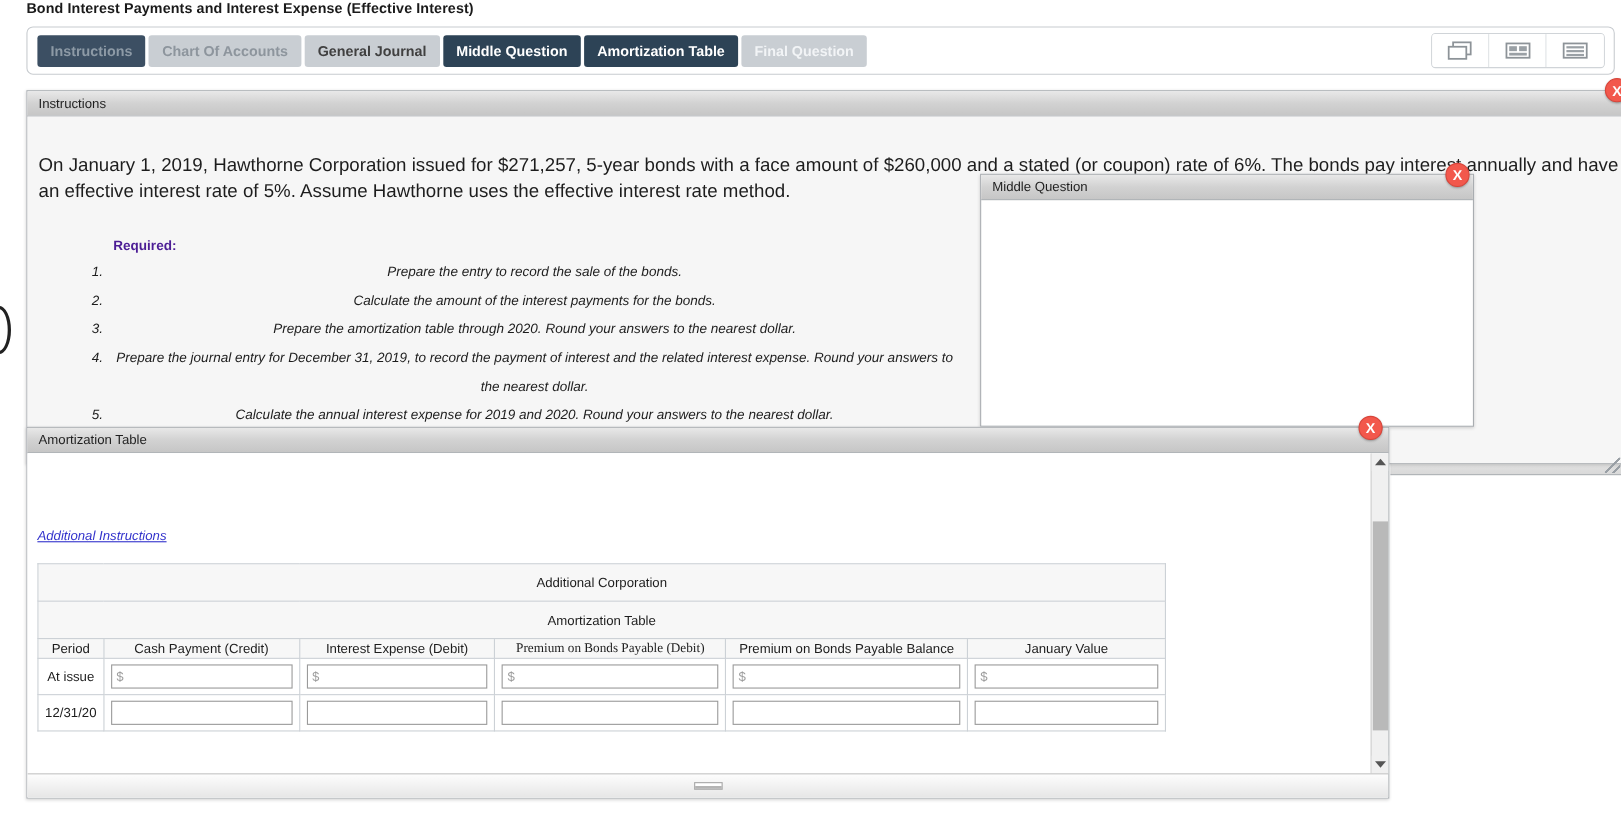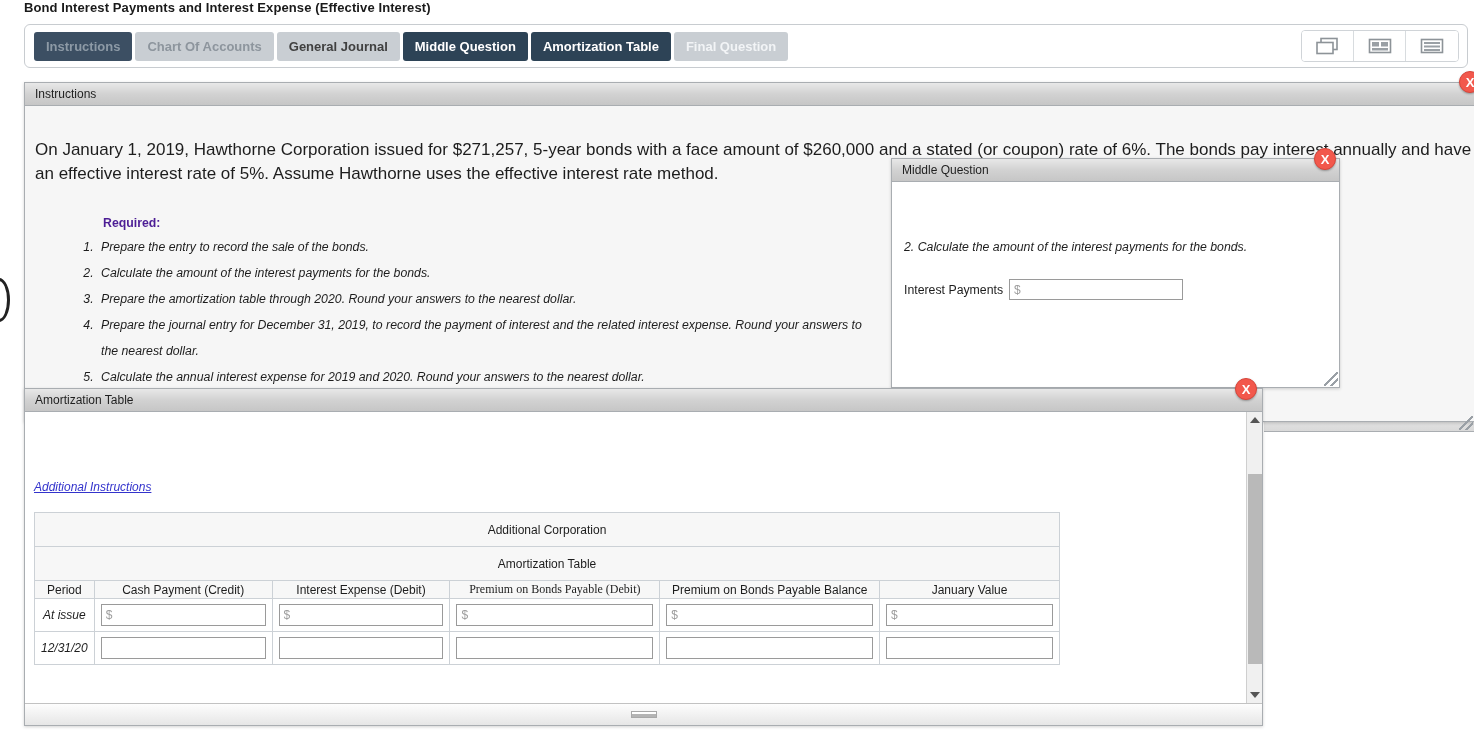--- a/index.html
+++ b/index.html
@@ -160,21 +160,21 @@
     position: absolute;
     left: 46px; top: 128px;
     width: 800px;
     margin: 0;
     padding-left: 26px;
     font-style: italic;
     font-size: 12.3px;
     line-height: 26px;
     color: #1d1d1d;
   }
-  ol.req-list li { padding-left: 4px; }
+  ol.req-list li { padding-left: 4px; text-align: center; }
 
   
   #middle-panel { left: 891px; top: 158px; width: 449px; height: 230px; }
   .mq-question {
     position: absolute;
     left: 12px; top: 58px;
     font-style: italic;
     font-size: 12.3px;
     color: #1d1d1d;
   }
@@ -228,21 +228,21 @@
     border: 1px solid #ccd1d6;
     font-weight: normal;
     font-size: 12px;
     color: #1d1d1d;
     text-align: center;
     background: #fff;
   }
   tr.title-row td { height: 34px; background: #f7f7f7; }
   tr.head-row td  { height: 15px; background: #f7f7f7; }
   tr.data-row td  { height: 33px; padding: 0 6px; }
-  td.period-cell { width: 58px; padding: 0 4px; font-style: italic; }
+  td.period-cell { width: 58px; padding: 0 4px; }
   .cell-input {
     width: 100%;
     height: 22px;
     border: 1px solid #9a9a9a;
     background: #fff;
     font-family: "Liberation Sans", sans-serif;
     font-size: 12px;
     color: #222;
     padding: 0 4px;
     outline: none;
@@ -367,28 +367,20 @@
           <li>Calculate the annual interest expense for 2019 and 2020. Round your answers to the nearest dollar.</li>
         </ol>
     </div>
   </div>
 
   <div class="panel" id="middle-panel">
     <div class="panel-head">
       <span>Middle Question</span>
     </div>
     <div class="close-btn" style="right:3px; top:-11px;">X</div>
-    <div class="panel-body">
-      <div class="mq-question">2. Calculate the amount of the interest payments for the bonds.</div>
-      <div class="mq-row">
-        <span class="mq-label">Interest Payments</span>
-        <input class="field" id="mq-input" type="text" placeholder="$" style="">
-      </div>
-      <div class="resize-grip"></div>
-    </div>
   </div>
 
   <div class="panel" id="amort-panel">
     <div class="panel-head">
       <span>Amortization Table</span>
     </div>
     <div class="close-btn" style="right:5px; top:-11px;">X</div>
 
     <div class="panel-body">
       <div class="amort-scrollarea">

